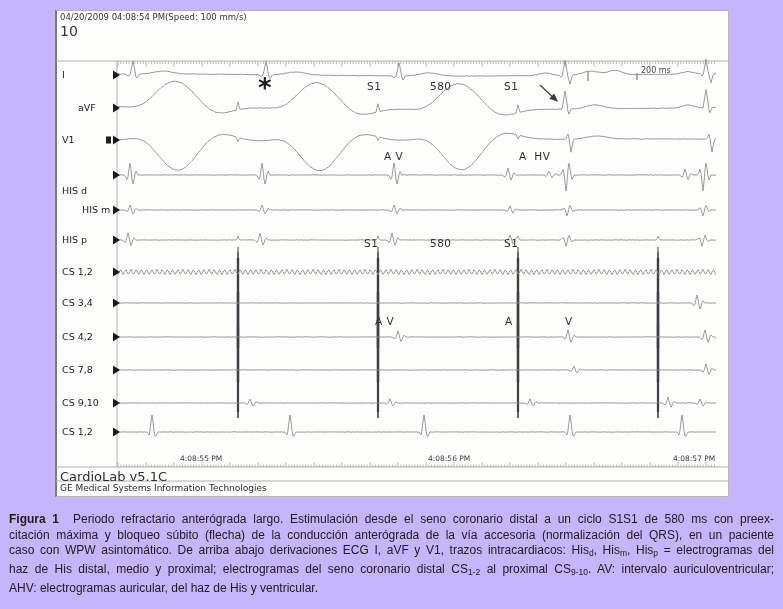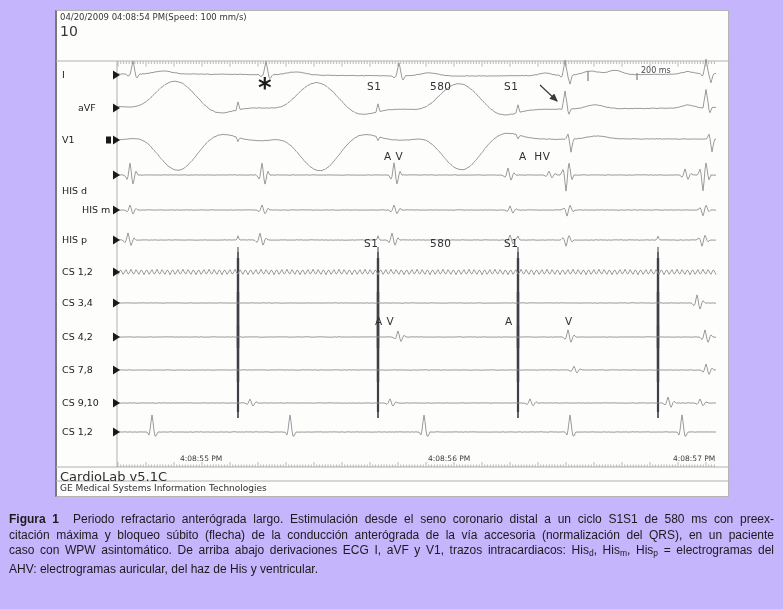--- a/index.html
+++ b/index.html
@@ -137,15 +137,16 @@
       <div class="time-label" style="left: 673px;">4:08:57 PM</div>
     </div>
 
   <div class="footer-app">CardioLab v5.1C</div>
   <div class="footer-co">GE Medical Systems Information Technologies</div>
 
   <div class="caption" id="caption">
       <div class="cap-line"><span class="cap-b ">Figura 1</span><span class="cap-gap"></span><span class="cap-i ">Periodo refractario anterógrada largo</span><span class="">. Estimulación desde el seno coronario distal a un ciclo S1S1 de 580 ms con preex-</span></div>
       <div class="cap-line"><span class="">citación máxima y bloqueo súbito (flecha) de la conducción anterógrada de la vía accesoria (normalización del QRS), en un paciente</span></div>
       <div class="cap-line"><span class="">caso con WPW asintomático. De arriba abajo derivaciones ECG I, aVF y V1, trazos intracardiacos: His</span><span class="cap-sub ">d</span><span class="">, His</span><span class="cap-sub ">m</span><span class="">, His</span><span class="cap-sub ">p</span><span class=""> = electrogramas del</span></div>
+      <div class="cap-line"><span class="">haz de His distal, medio y proximal; electrogramas del seno coronario distal CS</span><span class="cap-sub ">1-2</span><span class=""> al proximal CS</span><span class="cap-sub ">9-10</span><span class="">. AV: intervalo auriculoventricular;</span></div>
       <div class="cap-line last"><span class="">AHV: electrogramas auricular, del haz de His y ventricular.</span></div>
     </div>
 </div>
 
 </body></html>

